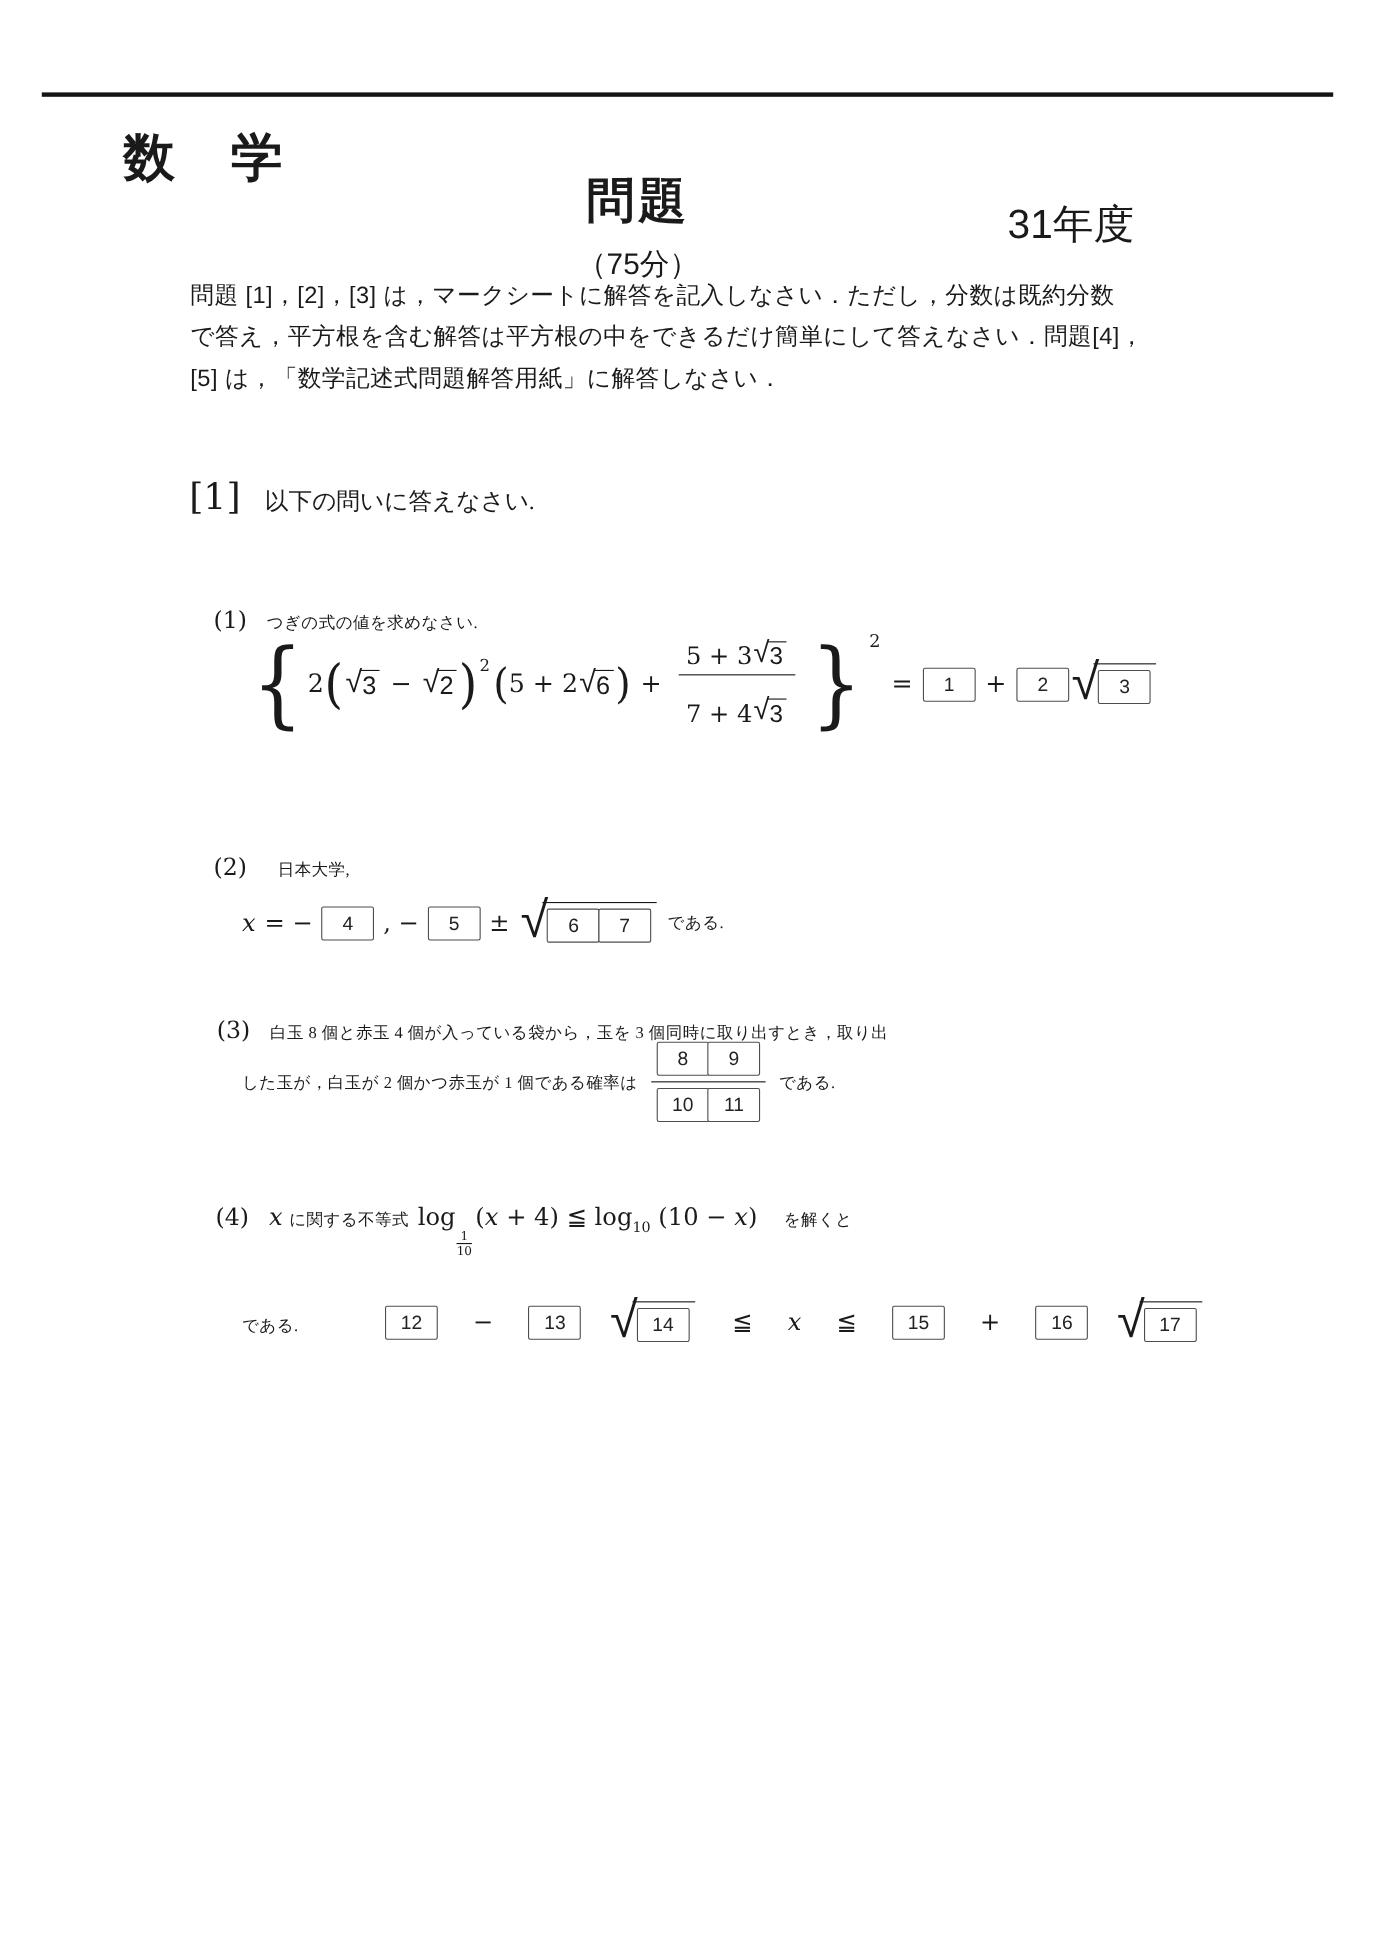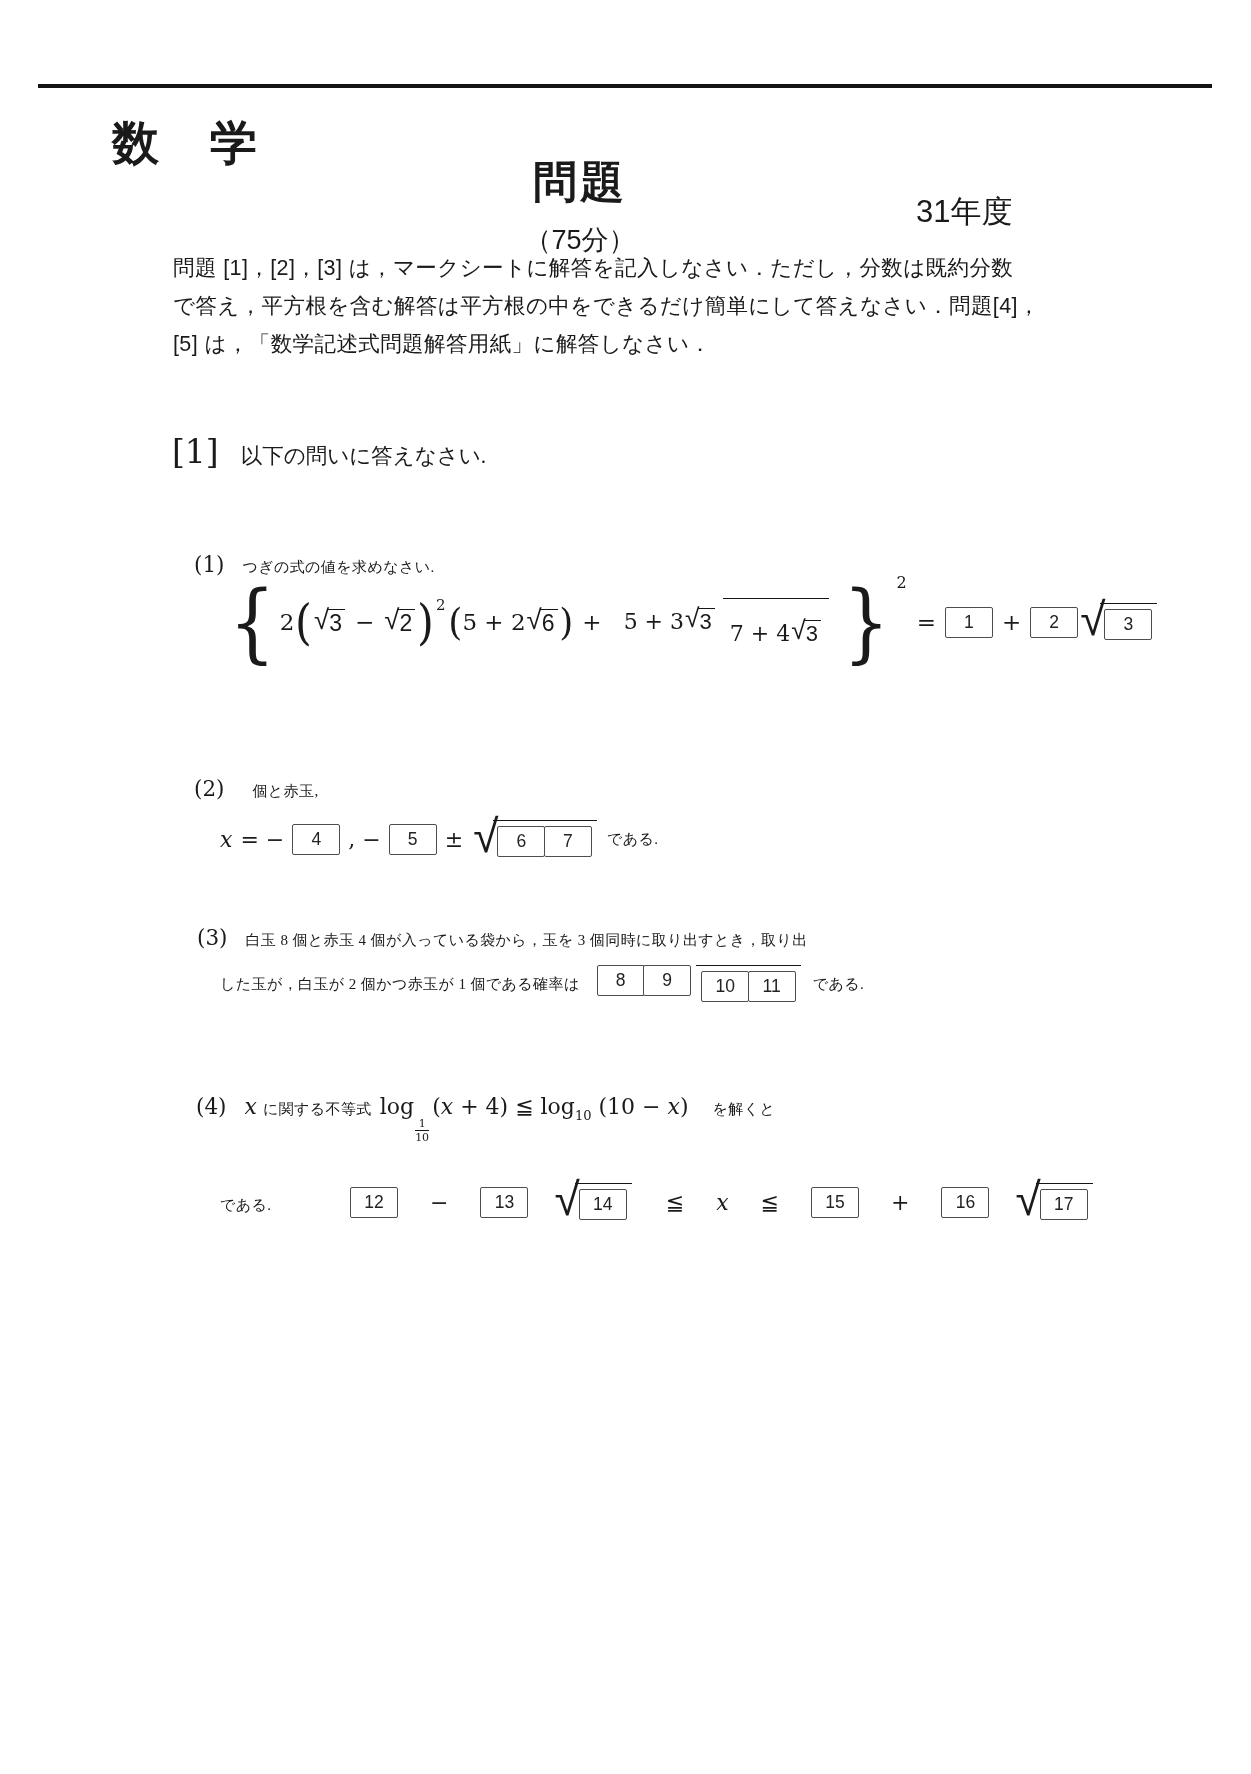--- a/index.html
+++ b/index.html
@@ -9,21 +9,21 @@
 
   
   .header-title{position:absolute;top:42px;left:0;width:1128px;text-align:center;
                 font-size:20px;letter-spacing:1px;}
   .header-rule{position:absolute;top:84px;left:38px;width:1174px;height:4px;background:#141414;}
 
   
   .subject{position:absolute;top:112px;left:112px;font-size:47px;font-weight:600;letter-spacing:2px;}
   .mondai{position:absolute;top:153px;left:0;width:1160px;text-align:center;
           font-size:44px;font-weight:700;letter-spacing:3px;}
-  .year{position:absolute;top:179px;left:916px;font-size:31px;margin-top:12px;}
+  .year{position:absolute;top:179px;left:916px;font-size:37px;}
   .duration{position:absolute;top:222px;left:0;width:1160px;text-align:center;font-size:27px;}
 
   
   .instructions{position:absolute;top:249px;left:173px;width:915px;
                 font-size:21.5px;line-height:38px;letter-spacing:0.4px;}
 
   
   .p1-head{position:absolute;top:432px;left:172px;display:flex;align-items:baseline;}
   .p1-label{font-family:"DejaVu Serif",serif;font-size:33px;}
   .p1-prompt{font-family:"Liberation Serif",serif;font-size:21.5px;margin-left:22px;}
@@ -46,21 +46,21 @@
   .sq{display:inline-flex;align-items:baseline;white-space:nowrap;margin:0 1px;}
   .sq .r{font-size:1.2em;line-height:1;position:relative;top:-0.08em;margin-right:-2px;}
   .sq .a{border-top:1.6px solid #151515;padding:0 3px 0 2px;line-height:1.15;}
 
   .sqrt-box{display:inline-flex;align-items:flex-start;margin:0 2px;}
   .sqrt-box .r2{font-size:46px;line-height:38px;margin-right:-5px;transform:translateY(-3px);
                 font-family:"DejaVu Sans",sans-serif;font-weight:300;}
   .sqrt-box .a2{border-top:1.9px solid #151515;padding:5px 5px 0 4px;}
 
   
-  .frac{display:inline-flex;flex-direction:row;align-items:center;margin:0 6px;}
+  .frac{display:inline-flex;flex-direction:column;margin:0 6px;}
   .frac .num{display:inline-flex;align-items:baseline;justify-content:center;padding:0 7px 3px;}
   .frac .den{display:inline-flex;align-items:baseline;justify-content:center;
              border-top:1.7px solid #151515;padding:20px 7px 0;}
   .boxfrac{position:relative;top:-1px;margin:0 12px;}
   .boxfrac .num{padding:0 5px 5px;}
   .boxfrac .den{padding:5px 5px 0;}
 
   
   .ansbox{display:inline-flex;align-items:center;justify-content:center;flex:none;
           min-width:46px;height:29px;border:1.5px solid #4d4d4d;border-radius:2px;
@@ -171,21 +171,21 @@
     <span class="ms m23 sp">+</span>
     <span class="ansbox">2</span>
     <span class="sqrt-box">
       <span class="r2">√</span>
       <span class="a2"><span class="ansbox">3</span></span>
     </span>
   </div>
 
   <div class="row q2-line">
     <span class="q-label">(2)</span>
-    <span class="jp" style="margin-left:10px;">個と赤玉,</span>
+    <span class="jp" style="margin-left:10px;">日本大学,</span>
   </div>
 
   <div class="q2-ans">
     <span class="mvar m22">x</span>
     <span class="ms m22 sp8">= −</span>
     <span class="ansbox">4</span>
     <span class="ms m22 sp8">, −</span>
     <span class="ansbox">5</span>
     <span class="ms m22 sp8">±</span>
     <span class="sqrt-box">

